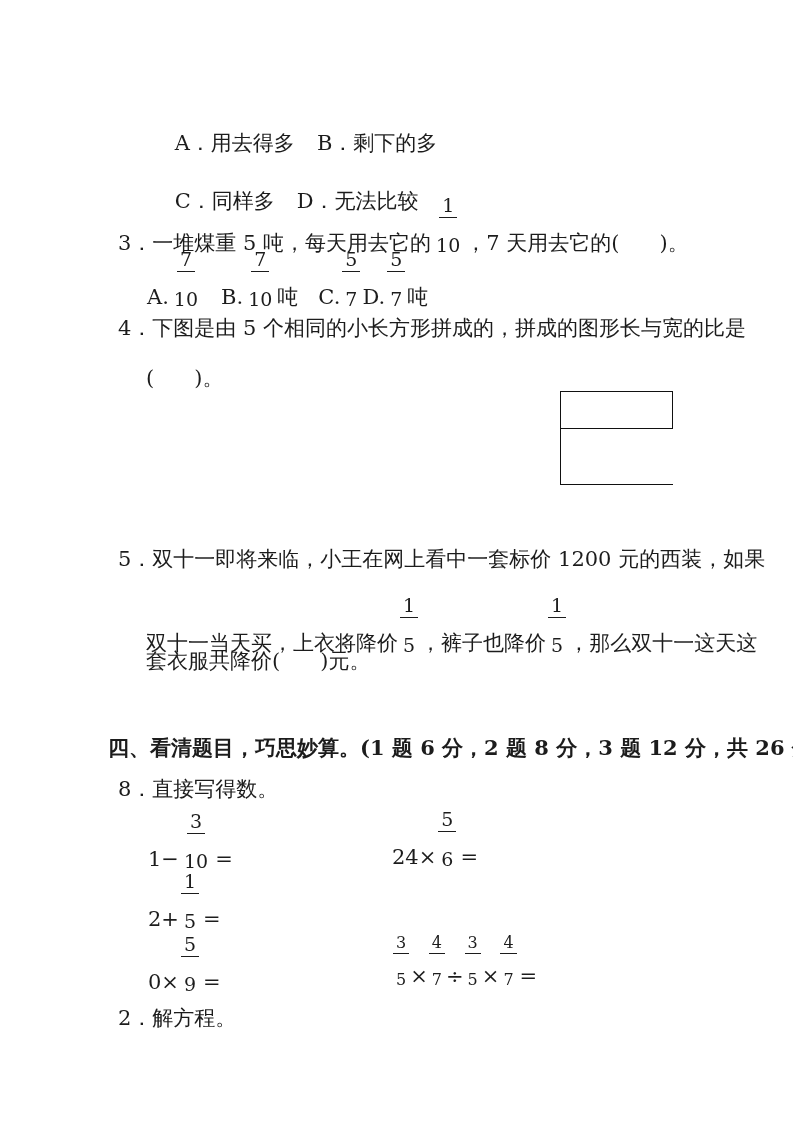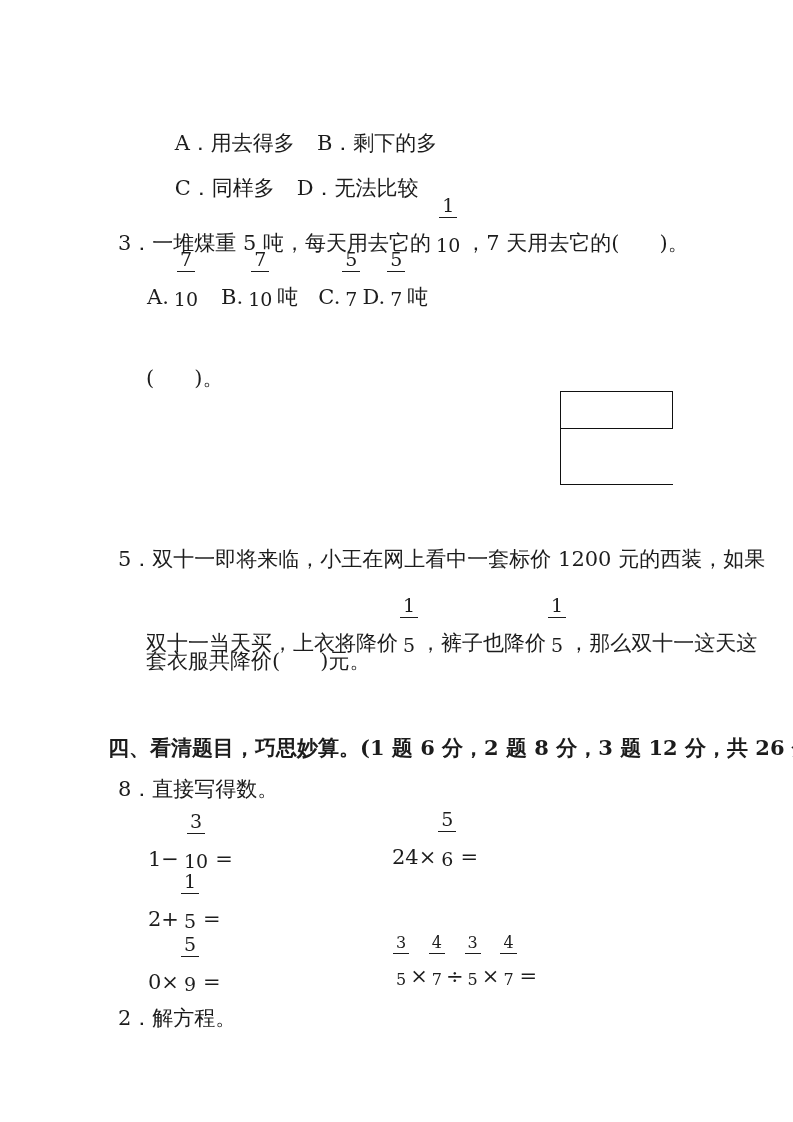--- a/index.html
+++ b/index.html
@@ -54,31 +54,32 @@
   }
 </style>
 </head>
 <body>
 
 <div class="page">
 
   <div class="line" style="left:148px;top:106px">
     <span class="g22">A．用去得多</span><span>B．剩下的多</span>
   </div>
-  <div class="line" style="left:148px;top:151px">
+  <div class="line" style="left:148px;top:164px">
     <span class="g22">C．同样多</span><span>D．无法比较</span>
   </div>
 
   <div class="line mathline" style="left:118px;top:196px">
     <span>3．一堆煤重 5 吨，每天用去它的</span><span class="frac"><span class="num">1</span><span class="den">10</span></span><span>，7 天用去它的(      )。</span>
   </div>
   <div class="line mathline" style="left:147px;top:250px">
     <span>A.</span><span class="frac g20"><span class="num">7</span><span class="den">10</span></span><span>B.</span><span class="frac"><span class="num">7</span><span class="den">10</span></span><span class="g20">吨</span><span>C.</span><span class="frac"><span class="num">5</span><span class="den">7</span></span><span>D.</span><span class="frac"><span class="num">5</span><span class="den">7</span></span><span>吨</span>
   </div>
 
+  <div class="line" style="left:118px;top:316px">4．下图是由 5 个相同的小长方形拼成的，拼成的图形长与宽的比是</div>
   <div class="line" style="left:146px;top:366px">(      )。</div>
 
   <div class="fig-top"></div>
   <div class="fig-bottom"></div>
 
 
   <div class="line" style="left:118px;top:547px">5．双十一即将来临，小王在网上看中一套标价 1200 元的西装，如果</div>
   <div class="line mathline" style="left:146px;top:596px">
     <span>双十一当天买，上衣将降价</span><span class="frac"><span class="num">1</span><span class="den">5</span></span><span>，裤子也降价</span><span class="frac"><span class="num">1</span><span class="den">5</span></span><span>，那么双十一这天这</span>
   </div>

